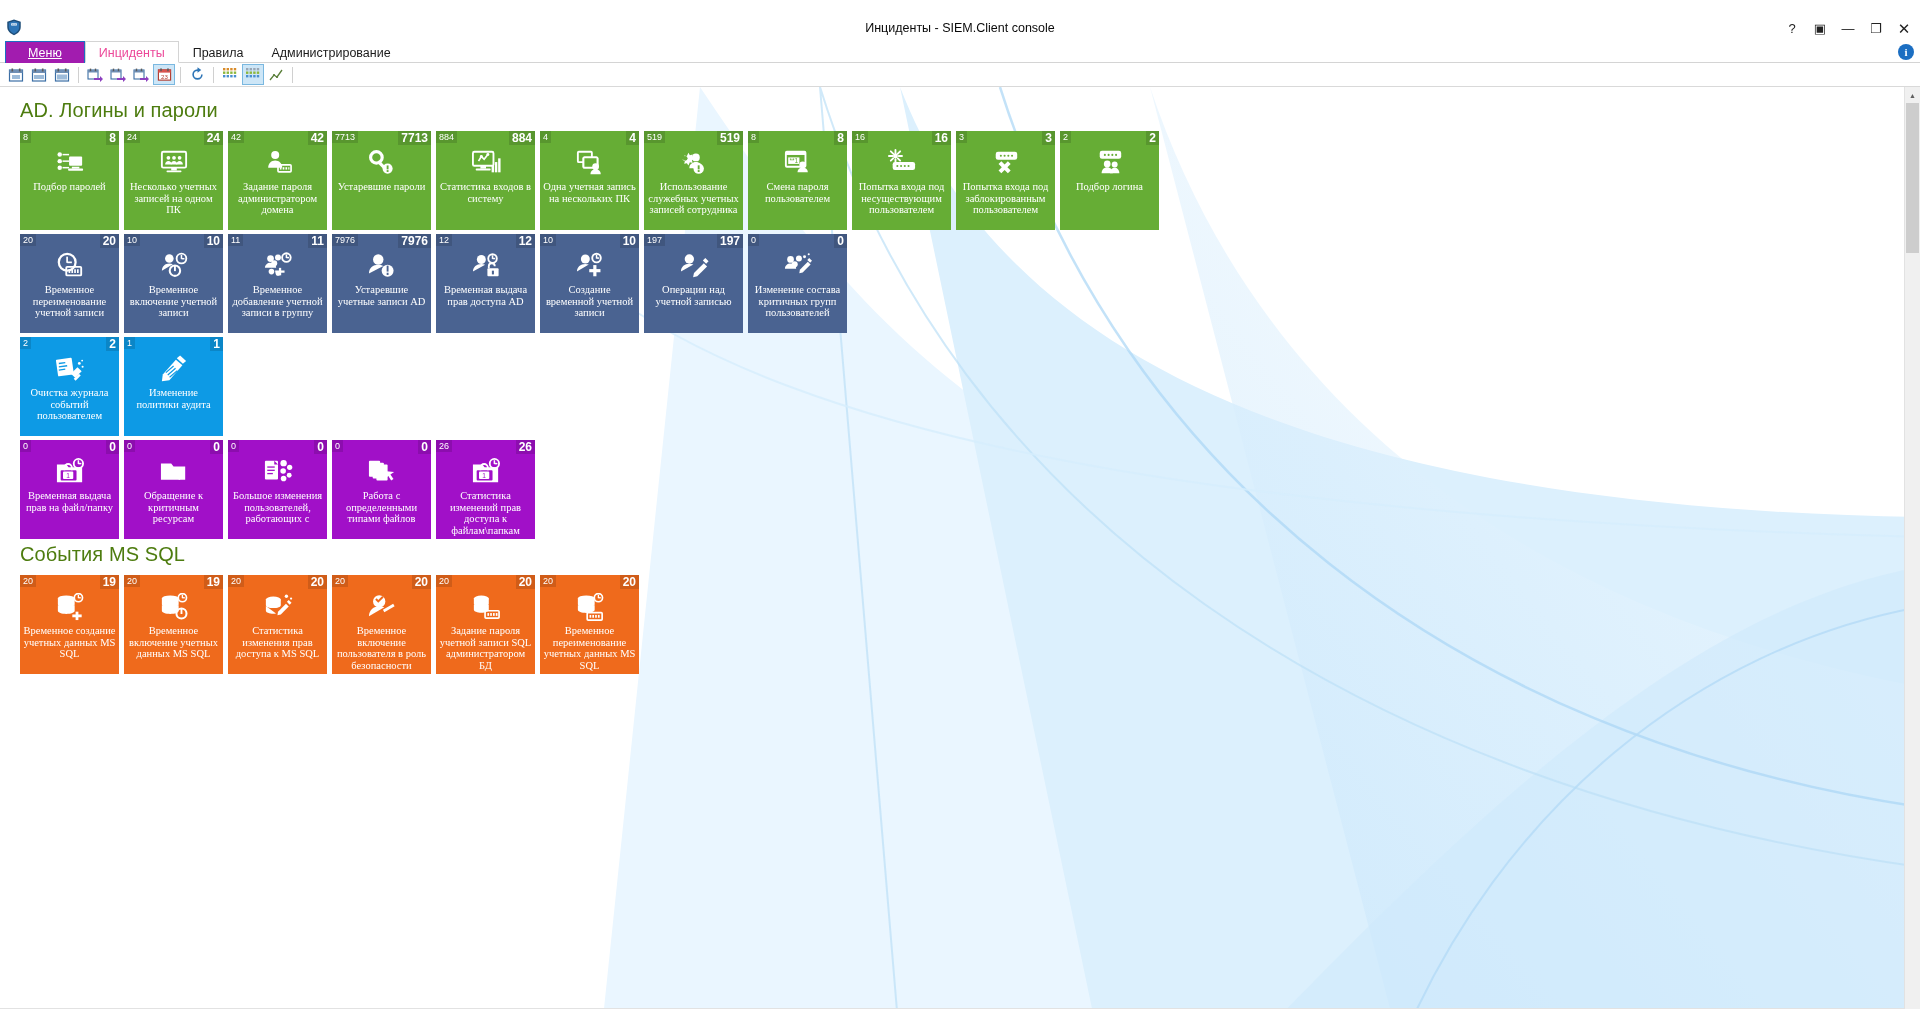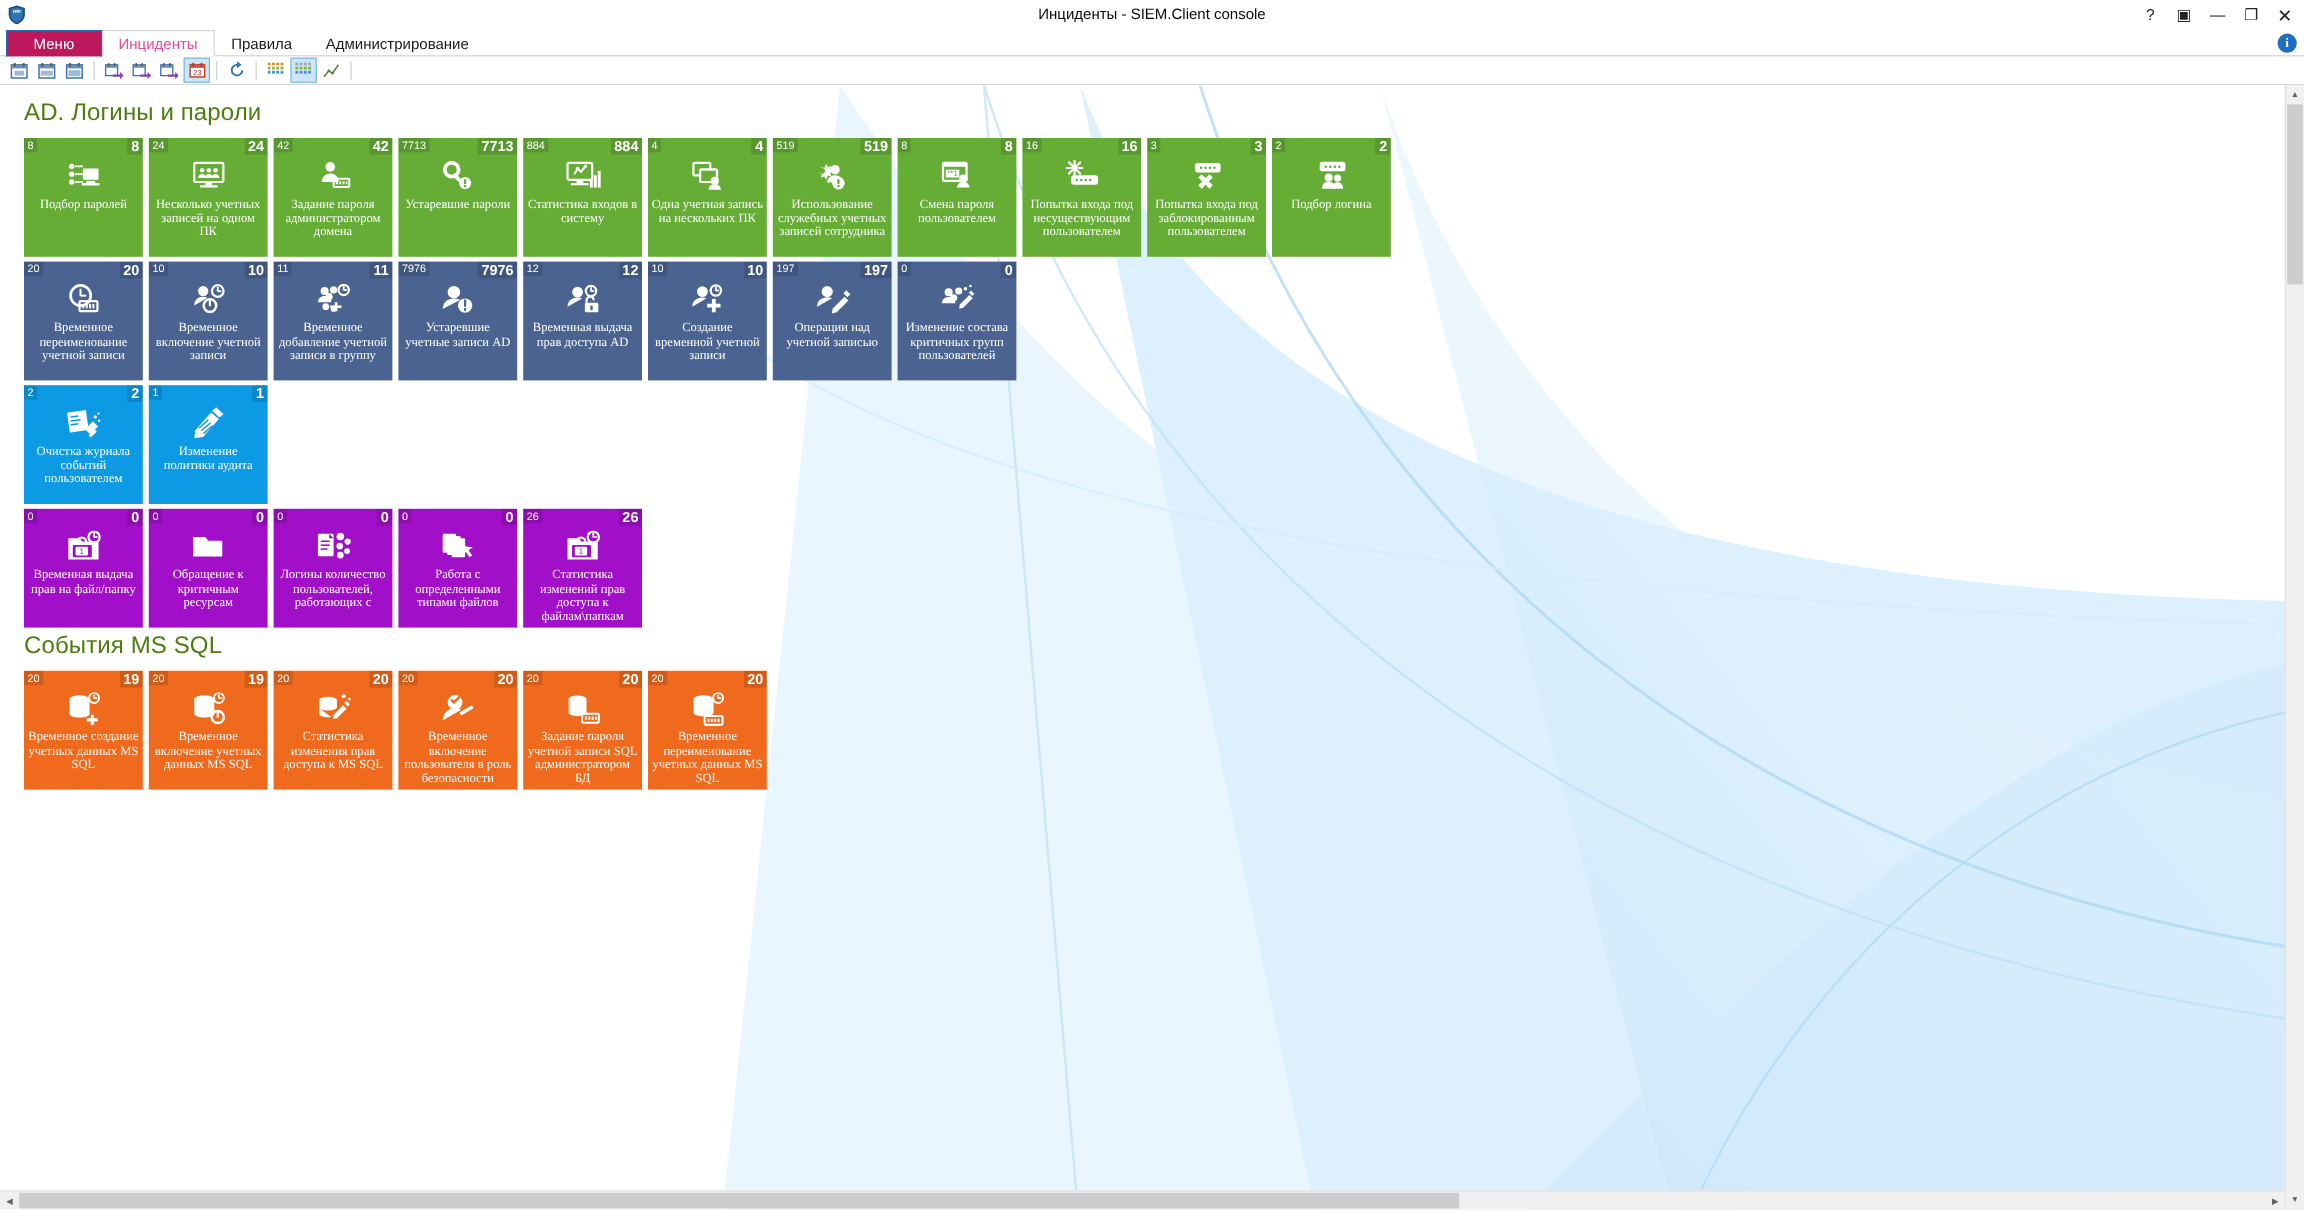--- a/index.html
+++ b/index.html
@@ -11,21 +11,22 @@
     background: #ffffff;
   }
 
   
   .titlebar {
     position: relative;
     height: 25px;
     background: #ffffff;
     border-bottom: 1px solid #ffffff;
     display: flex;
-    align-items: center;
+    align-items: flex-start;
+    margin-top: 16px;
   }
   .app-logo {
     width: 22px; height: 22px;
     margin-left: 3px;
     display: flex; align-items: center; justify-content: center;
   }
   .title-text {
     position: absolute;
     left: 0; right: 0;
     text-align: center;
@@ -70,24 +71,25 @@
     line-height: 22px;
     color: #1b5b8f;
     background: transparent;
     border: 1px solid transparent;
     border-bottom: none;
     position: relative;
     z-index: 2;
     white-space: nowrap;
   }
   .tab.menu {
-    background: #be185d;
+    background: #a21caf;
     color: #ffffff;
     border-color: #1b6ec2;
     padding: 0 22px;
+    text-decoration: underline;
   }
   .tab.active {
     background: #ffffff;
     color: #ec4899;
     border: 1px solid #d4d4d4;
     border-bottom: 1px solid #ffffff;
   }
   .tab.plain { color: #1a1a1a; }
 
   
@@ -856,21 +858,21 @@
                   <rect x="4.5" y="12.5" width="8" height="1.4"></rect>
                   <rect x="4.5" y="16" width="6" height="1.4"></rect>
                 </g>
                 <circle cx="22" cy="5.5" r="3.4"></circle>
                 <circle cx="28.5" cy="10" r="2.8"></circle>
                 <circle cx="21.5" cy="14" r="3"></circle>
                 <circle cx="28" cy="18.5" r="2.6"></circle>
                 <circle cx="22" cy="22" r="3"></circle>
               </svg>
             </div>
-            <div class="tile-label">Логины количество пользователей, работающих с</div>
+            <div class="tile-label">Большое изменения пользователей, работающих с</div>
           </div>
           <div class="tile purple">
             <div class="num-left">0</div>
             <div class="num-right">0</div>
             <div class="tile-icon">
               <svg width="30" height="28" viewBox="0 0 32 30" fill="#ffffff">
                 <rect x="2" y="3" width="12" height="17" rx="1"></rect>
                 <rect x="6" y="5" width="12" height="17" rx="1"></rect>
                 <rect x="10" y="7" width="12" height="17" rx="1"></rect>
                 <path d="M18 14l11 1-4 2.8 3.3 4.6-2.5 1.6-3-4.8-3.4 2.8z"></path>

